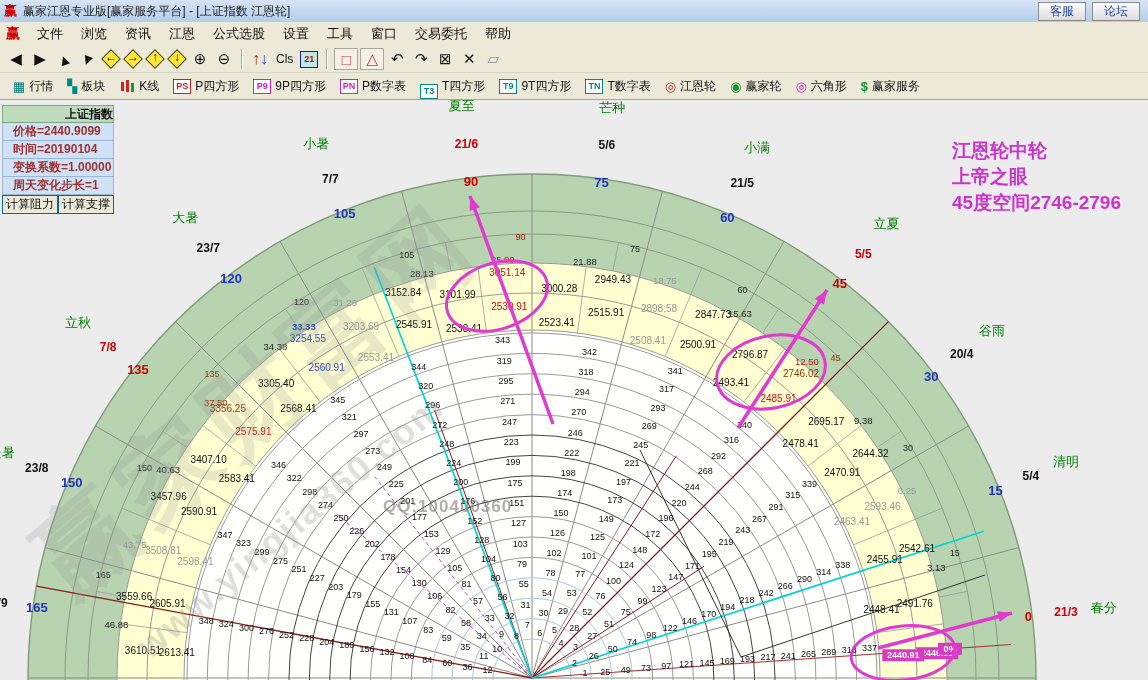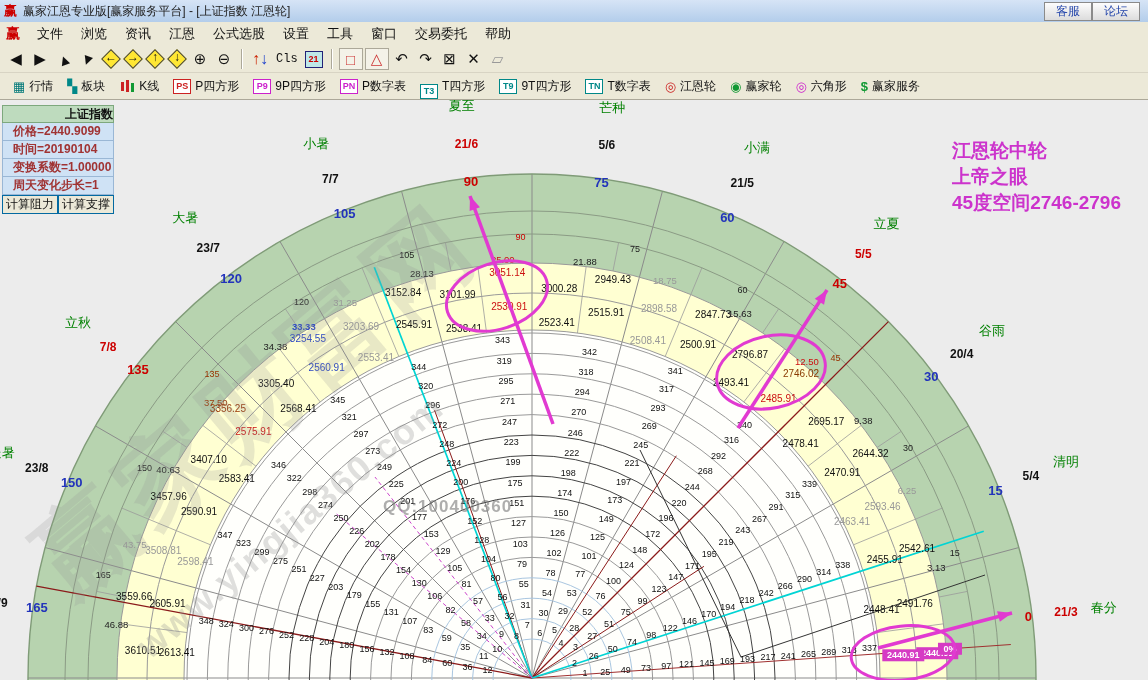--- a/index.html
+++ b/index.html
@@ -3,21 +3,21 @@
 <meta charset="utf-8">
 <style>
   html,body{margin:0;padding:0;background:#888;}
   #app{position:relative;width:1148px;height:680px;overflow:hidden;
        font-family:"Liberation Sans","DejaVu Sans",sans-serif;background:#ececec;}
   
   #titlebar{position:absolute;left:0;top:0;width:1148px;height:22px;
     background:linear-gradient(#d6e4f6,#b3cdeb);border-bottom:1px solid #8ea8c8;
     display:flex;align-items:center;font-size:12px;color:#222;}
   #titlebar .logo{color:#c00;font-weight:bold;font-size:13px;margin:0 6px 0 4px;}
-  #tb-buttons{position:absolute;right:8px;top:2px;display:flex;}
+  #tb-buttons{position:absolute;right:8px;top:2px;display:flex;gap:6px;}
   #tb-buttons .wbtn{width:46px;height:17px;background:linear-gradient(#fdfdfd,#dcdcdc);
     border:1px solid #8a8a8a;font-size:12px;color:#2244aa;text-align:center;line-height:16px;}
   #menubar{position:absolute;left:0;top:22px;width:1148px;height:24px;background:#ece9d8;
     border-bottom:1px solid #d8d4c4;display:flex;align-items:center;font-size:13px;color:#111;}
   #menubar .logo{color:#c00;font-weight:bold;margin:0 8px 0 6px;font-size:14px;}
   #menubar .mi{padding:2px 9px;cursor:default;}
   #toolbar1{position:absolute;left:0;top:46px;width:1148px;height:27px;background:#ece9d8;
     border-bottom:1px solid #d8d4c4;display:flex;align-items:center;padding-left:4px;box-sizing:border-box;}
   #toolbar2{position:absolute;left:0;top:73px;width:1148px;height:27px;background:#ece9d8;
     border-bottom:1px solid #aca899;display:flex;align-items:center;font-size:12px;color:#111;padding-left:6px;box-sizing:border-box;}
@@ -96,21 +96,21 @@
         <span class="dmd"></span>
         <span class="dmda">↓</span>
       </span>
       <span class="tico" style="color: rgb(17, 17, 17); font-size: 15px;">⊕</span>
       <span class="tico" style="color: rgb(17, 17, 17); font-size: 15px;">⊖</span>
       <span class="tsep"></span>
       <span class="tico">
         <span style="color: rgb(204, 34, 0); font-weight: bold;">↑</span>
         <span style="color: rgb(34, 68, 204); font-weight: bold;">↓</span>
       </span>
-      <span class="tico" style="font-size: 12px; color: rgb(17, 17, 17); width: auto; padding: 0px 3px; font-family: Liberation Mono, monospace;">Cls</span>
+      <span class="tico" style="font-size: 12px; color: rgb(17, 17, 17); width: auto; padding: 0px 3px;">Cls</span>
       <span class="tico">
         <span class="cal">21</span>
       </span>
       <span class="tsep"></span>
       <span class="tico boxbtn" style="color: rgb(204, 51, 51); font-size: 15px;">□</span>
       <span class="tico boxbtn" style="color: rgb(204, 51, 51); font-size: 15px;">△</span>
       <span class="tico" style="color: rgb(17, 17, 17); font-size: 15px;">↶</span>
       <span class="tico" style="color: rgb(17, 17, 17); font-size: 15px;">↷</span>
       <span class="tico" style="color: rgb(17, 17, 17); font-size: 15px;">⊠</span>
       <span class="tico" style="color: rgb(17, 17, 17); font-size: 15px;">✕</span>

